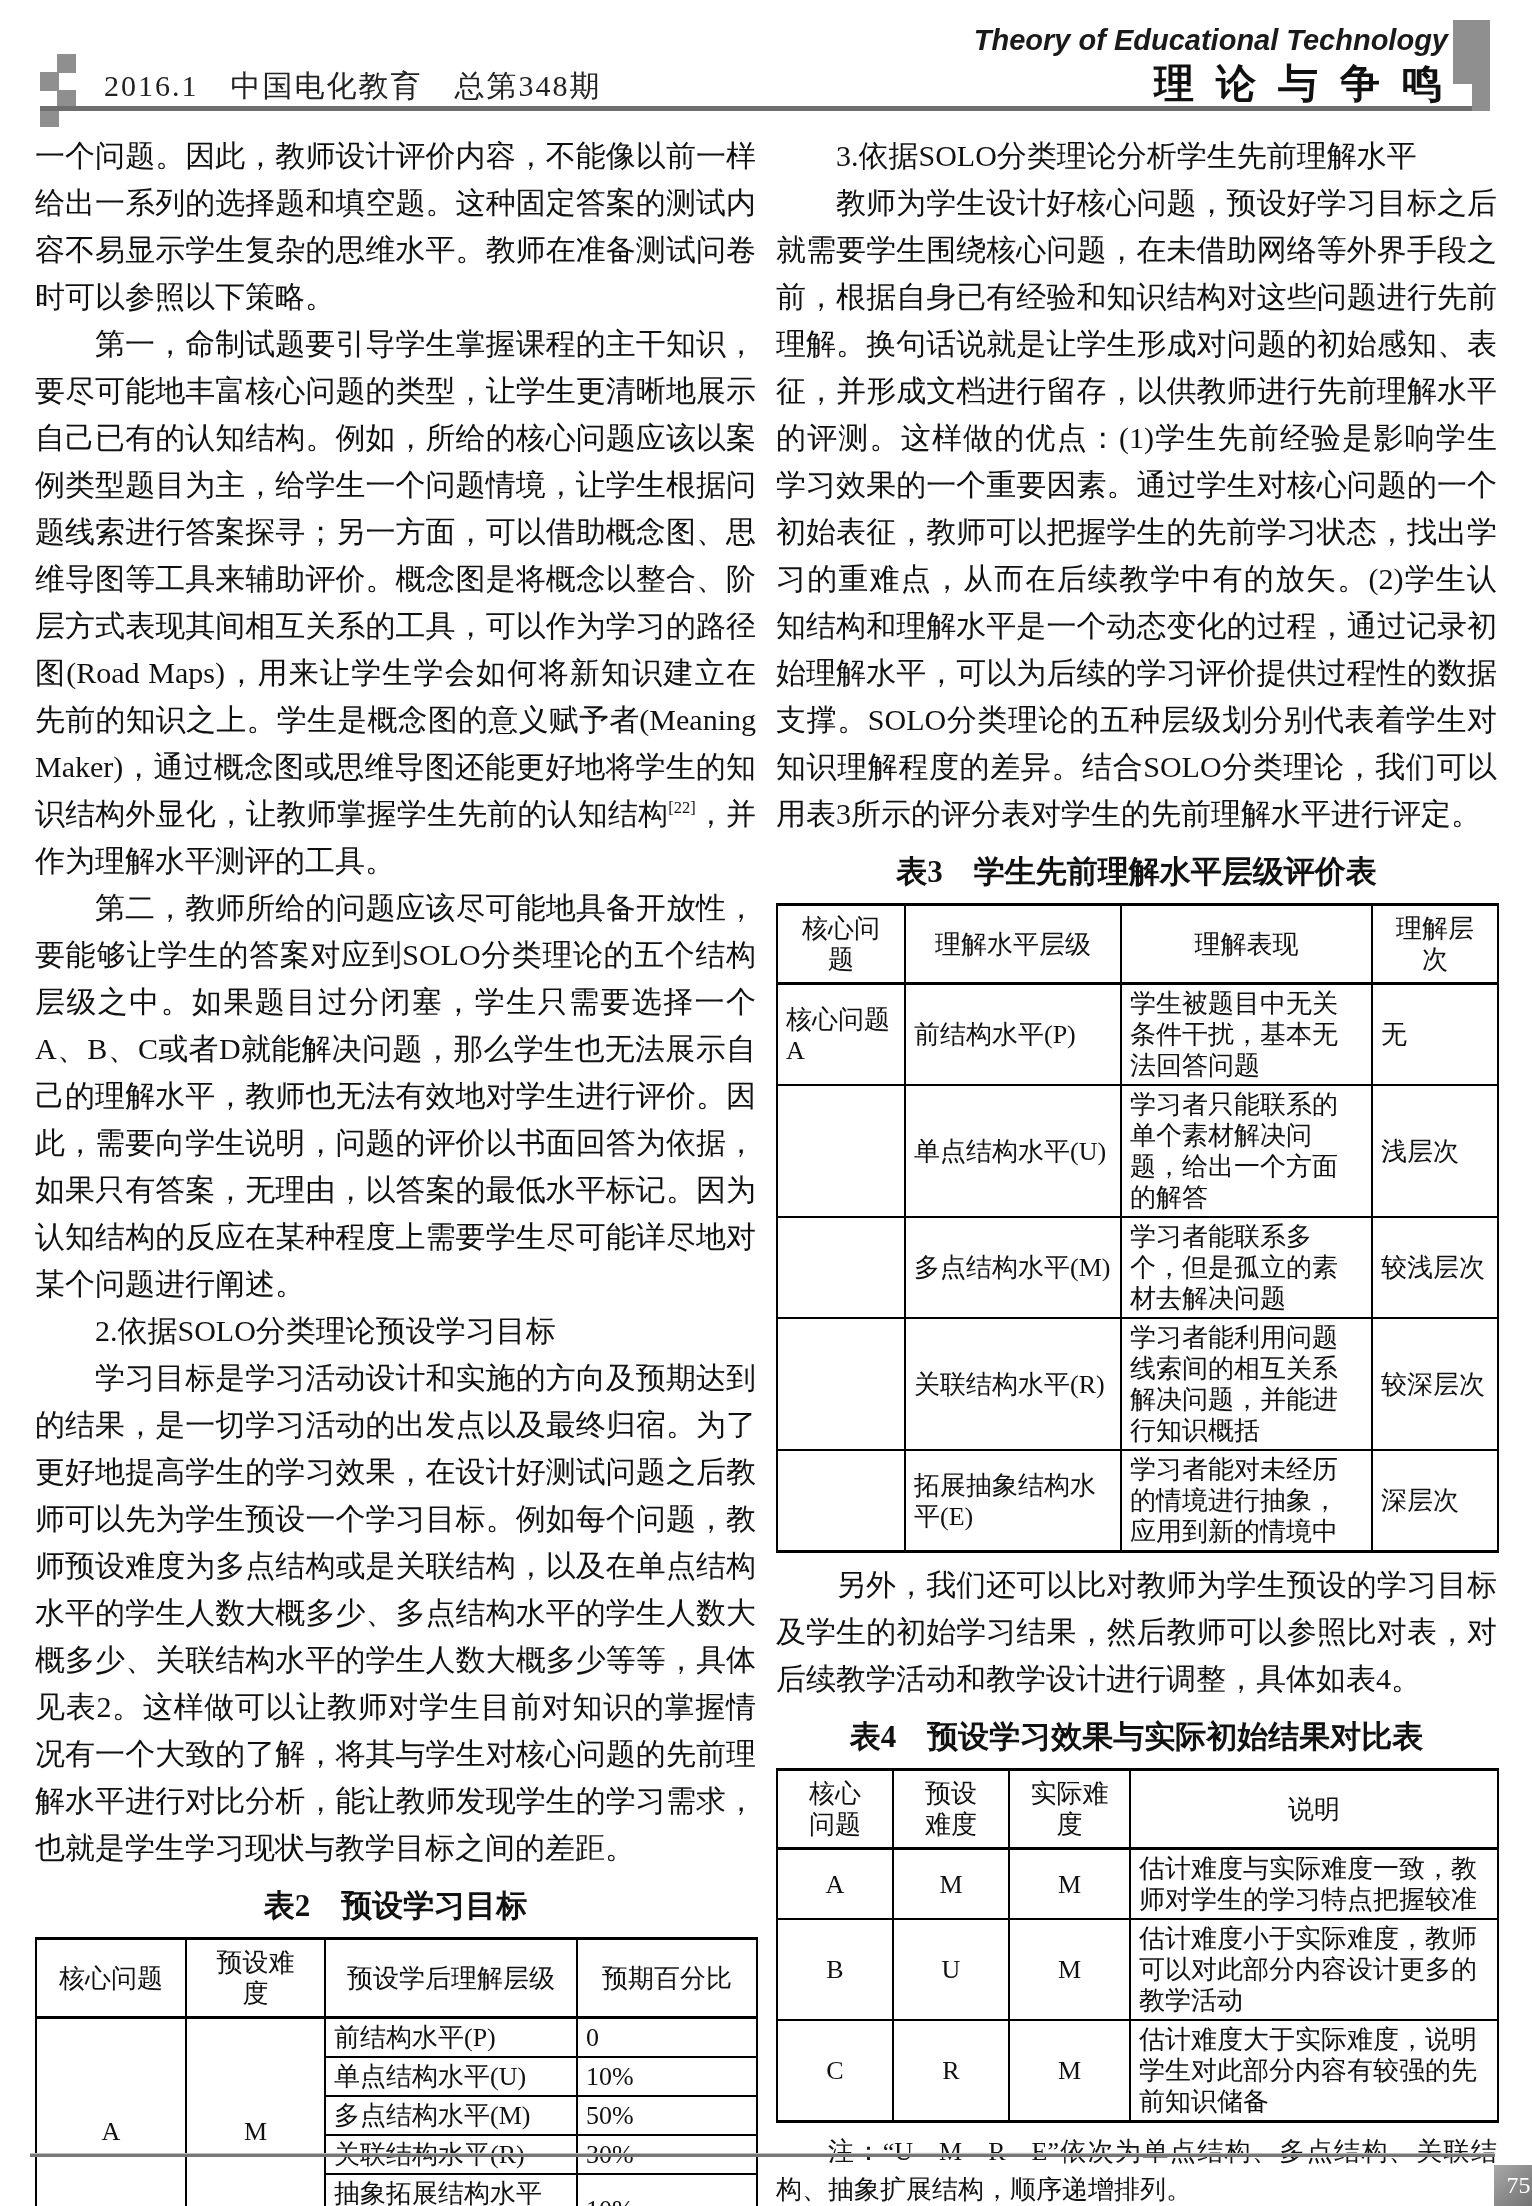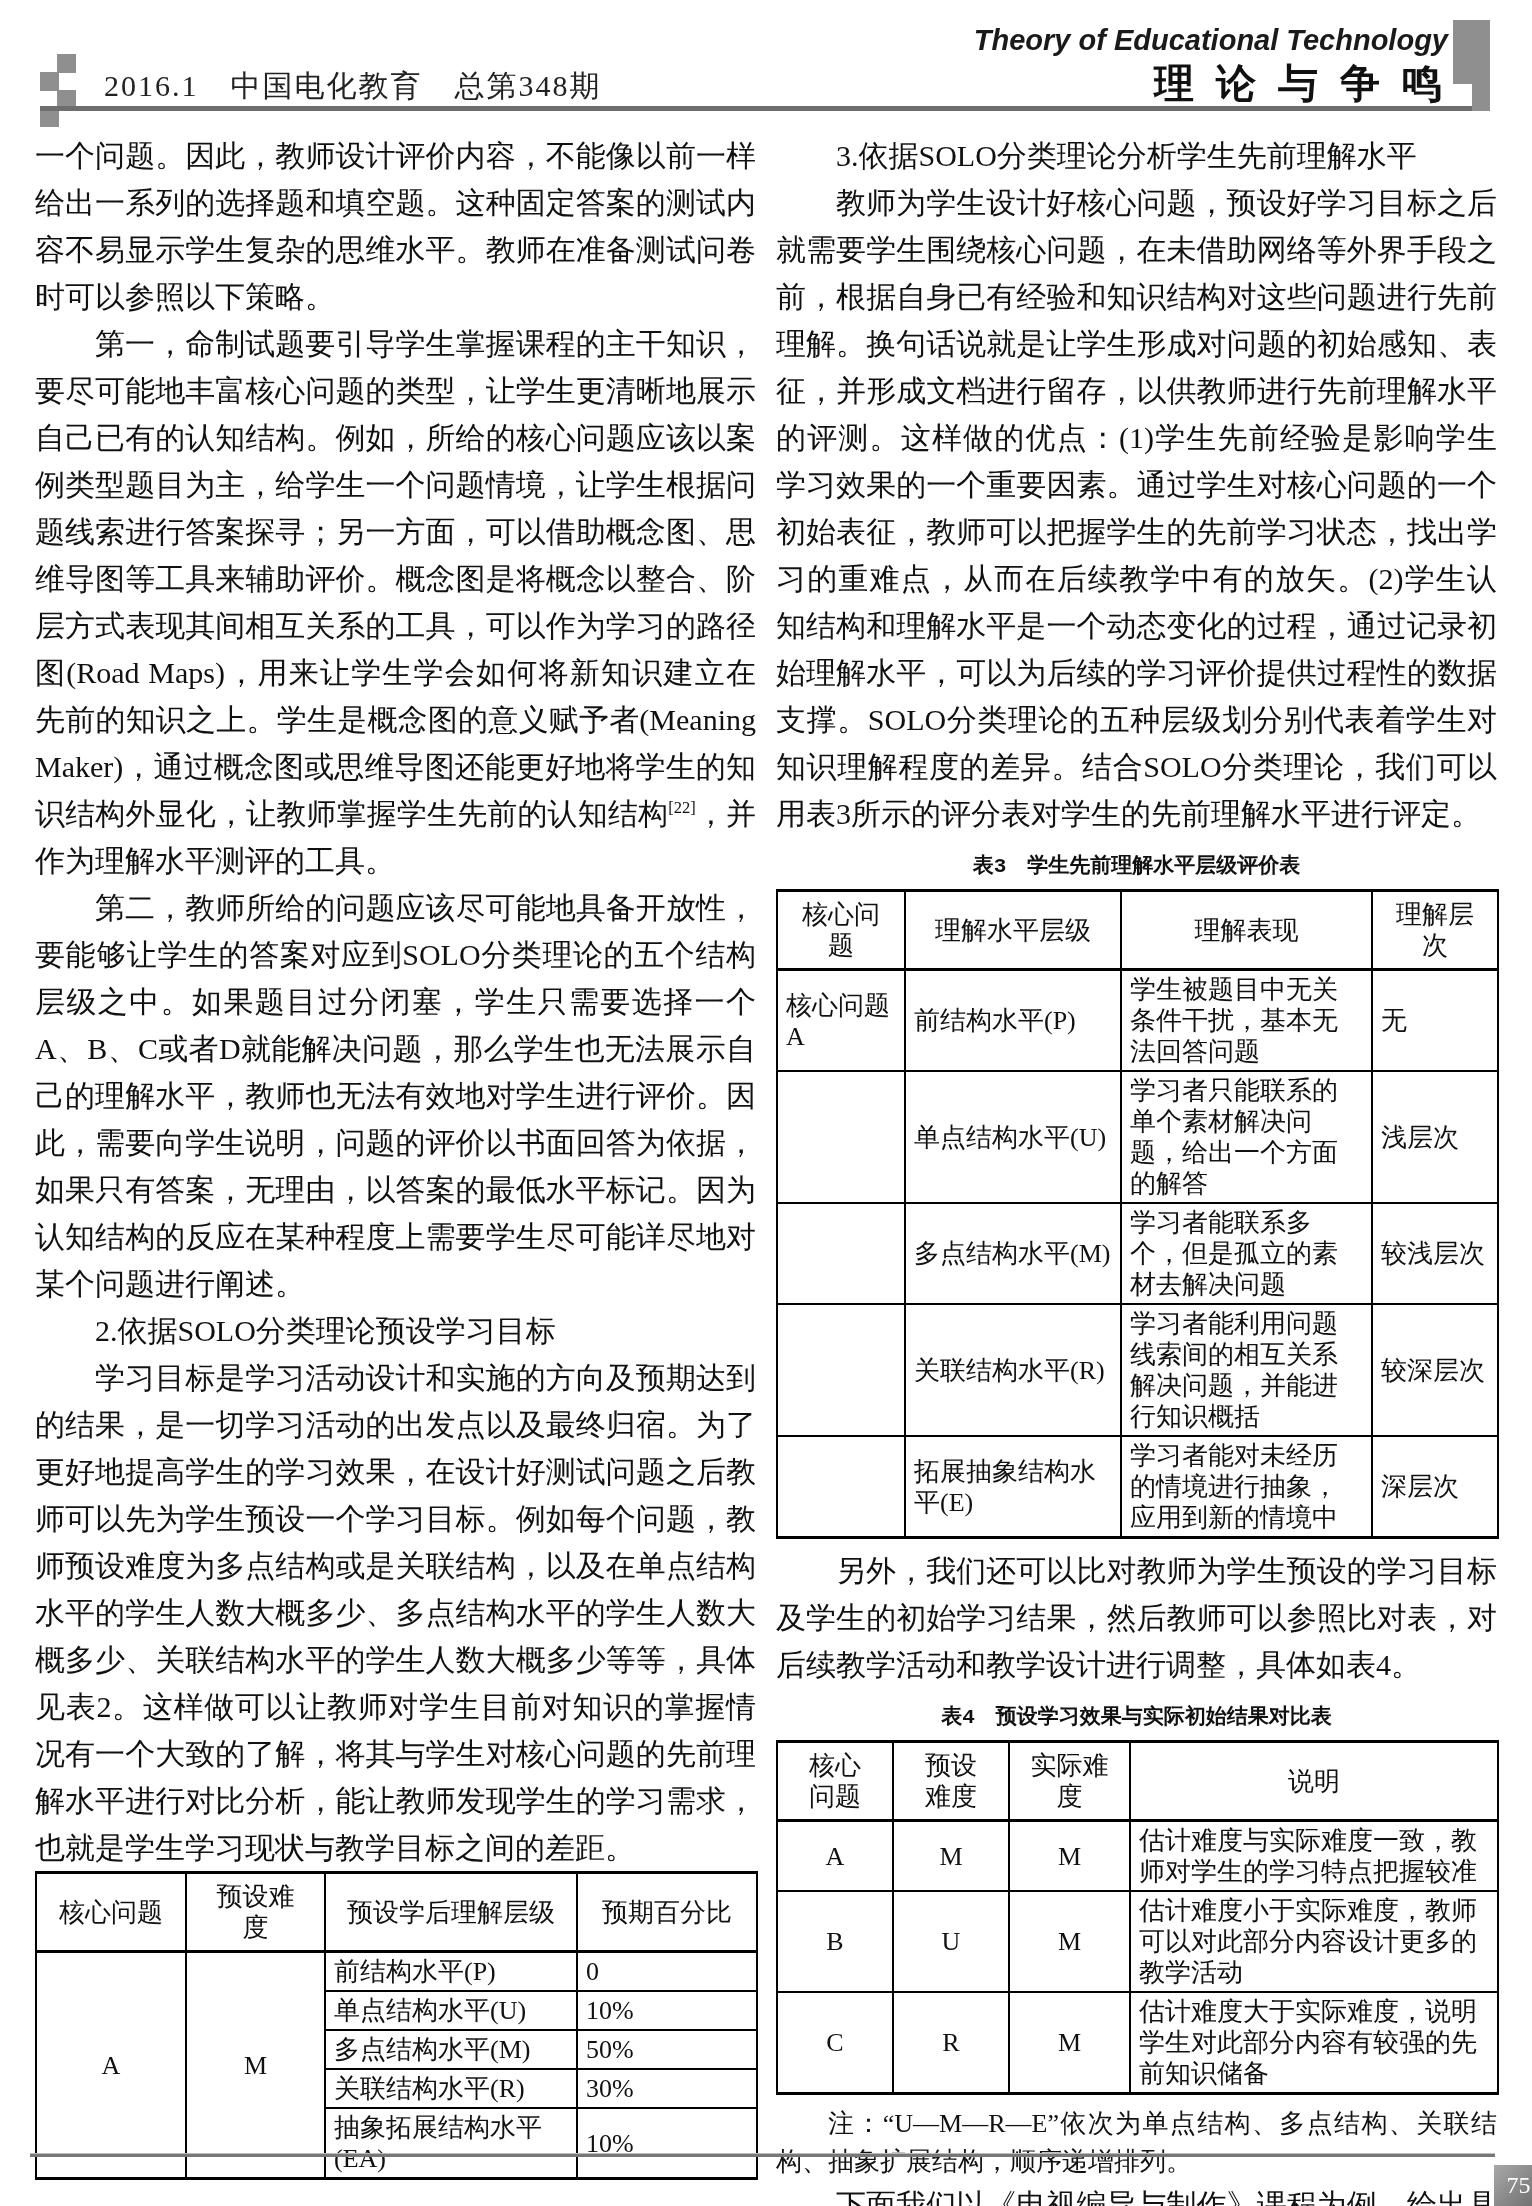--- a/index.html
+++ b/index.html
@@ -15,21 +15,21 @@
            font-family:"Liberation Serif",serif;margin-left:29px;}
   .head-rule{position:absolute;left:40px;top:106px;width:1434px;height:5px;background:#6e6e6e;}
   .vbar-wide{position:absolute;left:1453px;top:20px;width:37px;height:64px;background:#8f8f8f;}
   .vbar-narrow{position:absolute;left:1472px;top:84px;width:18px;height:27px;background:#8f8f8f;}
   
   .columns{position:absolute;left:35px;top:132px;width:1462px;display:flex;gap:20px;}
   .col{width:721px;}
   .col p{margin:0;font-size:30px;line-height:47px;text-align:justify;text-justify:inter-ideograph;}
   .col p.indent{text-indent:2em;}
   sup{font-size:0.55em;line-height:0;}
-  .tbl-title{font-family:Liberation Mono, monospace;font-weight:bold;font-size:21px;
+  .tbl-title{font-family:Liberation Serif, serif;font-weight:bold;font-size:31px;
              text-align:center;margin:14px 0 10px 0;}
   table{border-collapse:collapse;width:100%;table-layout:fixed;}
   table{border-top:3px solid #000;border-bottom:3px solid #000;}
   th,td{border:2px solid #000;font-size:26px;line-height:31px;padding:3px 8px;vertical-align:middle;
         overflow:hidden;font-weight:normal;}
   thead th{border-bottom:3px solid #000;text-align:center;padding:7px 20px;}
   td.c{text-align:center;}
   .note{font-size:26px !important;line-height:38px !important;margin-top:10px !important;}
   
   .foot-rule{position:absolute;left:30px;top:2153px;width:1465px;height:3px;background:#777;
@@ -58,20 +58,21 @@
 
   <div class="columns">
 
     <div class="col">
       <p>一个问题。因此，教师设计评价内容，不能像以前一样给出一系列的选择题和填空题。这种固定答案的测试内容不易显示学生复杂的思维水平。教师在准备测试问卷时可以参照以下策略。</p>
       <p class="indent"><span>第一，命制试题要引导学生掌握课程的主干知识，要尽可能地丰富核心问题的类型，让学生更清晰地展示自己已有的认知结构。例如，所给的核心问题应该以案例类型题目为主，给学生一个问题情境，让学生根据问题线索进行答案探寻；另一方面，可以借助概念图、思维导图等工具来辅助评价。概念图是将概念以整合、阶层方式表现其间相互关系的工具，可以作为学习的路径图(Road Maps)，用来让学生学会如何将新知识建立在先前的知识之上。学生是概念图的意义赋予者(Meaning Maker)，通过概念图或思维导图还能更好地将学生的知识结构外显化，让教师掌握学生先前的认知结构</span><sup>[22]</sup><span>，并作为理解水平测评的工具。</span></p>
       <p class="indent">第二，教师所给的问题应该尽可能地具备开放性，要能够让学生的答案对应到SOLO分类理论的五个结构层级之中。如果题目过分闭塞，学生只需要选择一个A、B、C或者D就能解决问题，那么学生也无法展示自己的理解水平，教师也无法有效地对学生进行评价。因此，需要向学生说明，问题的评价以书面回答为依据，如果只有答案，无理由，以答案的最低水平标记。因为认知结构的反应在某种程度上需要学生尽可能详尽地对某个问题进行阐述。</p>
       <p class="indent">2.依据SOLO分类理论预设学习目标</p>
       <p class="indent">学习目标是学习活动设计和实施的方向及预期达到的结果，是一切学习活动的出发点以及最终归宿。为了更好地提高学生的学习效果，在设计好测试问题之后教师可以先为学生预设一个学习目标。例如每个问题，教师预设难度为多点结构或是关联结构，以及在单点结构水平的学生人数大概多少、多点结构水平的学生人数大概多少、关联结构水平的学生人数大概多少等等，具体见表2。这样做可以让教师对学生目前对知识的掌握情况有一个大致的了解，将其与学生对核心问题的先前理解水平进行对比分析，能让教师发现学生的学习需求，也就是学生学习现状与教学目标之间的差距。</p>
 
+      <div class="tbl-title">表2　预设学习目标</div>
       <table>
         <colgroup>
             <col style="width:150px">
             <col style="width:139px">
             <col style="width:252px">
             <col style="width:180px">
           </colgroup>
         <thead>
           <tr>
             <th>核心问题</th>

